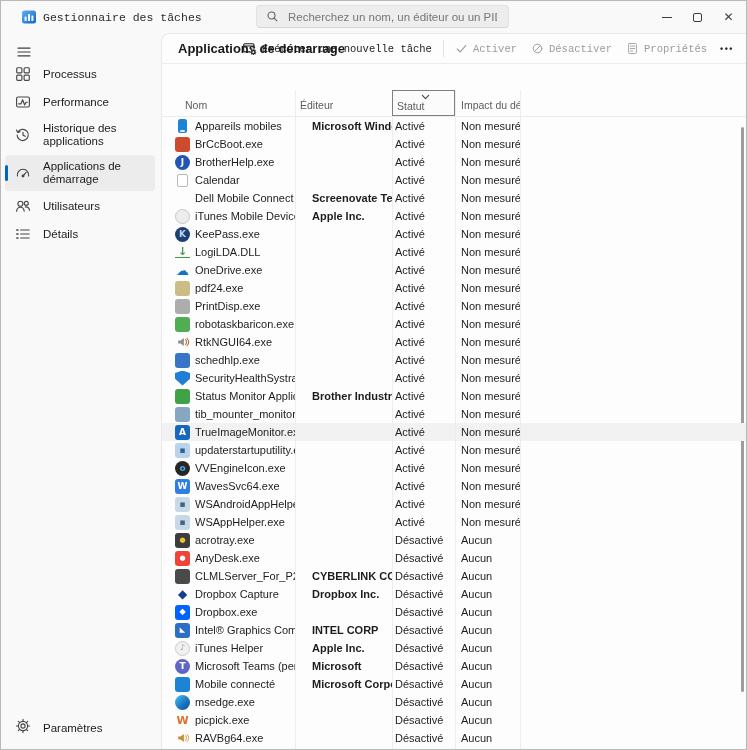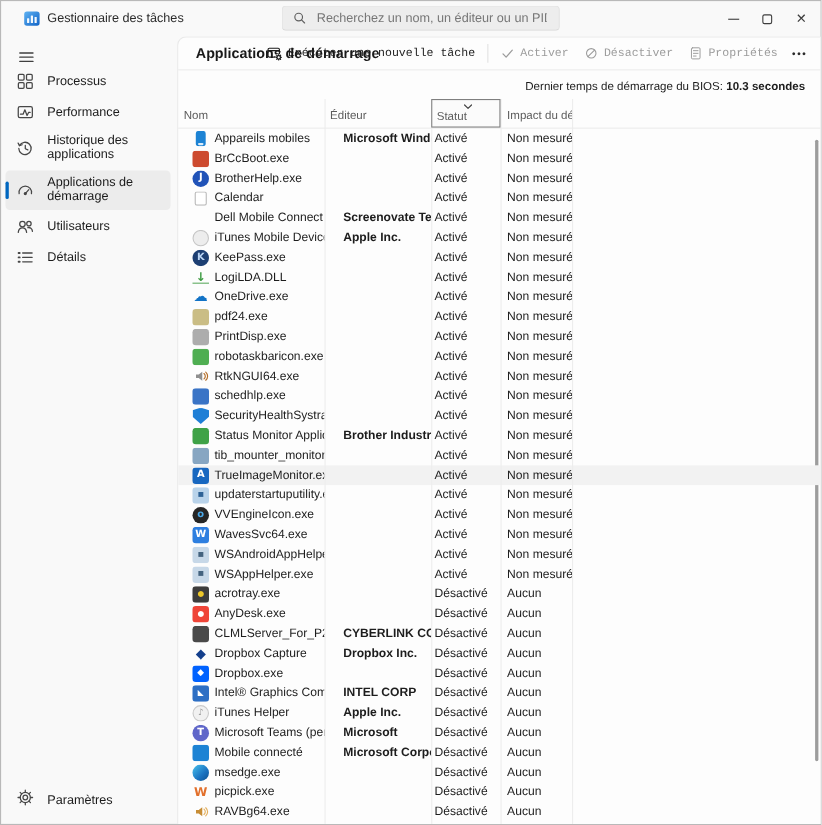--- a/index.html
+++ b/index.html
@@ -3,21 +3,21 @@
 <meta charset="utf-8">
 <style>
   :root{ --accent:#0067c0; }
   html,body{margin:0;padding:0;}
   body{width:747px;height:750px;overflow:hidden;font-family:"Liberation Sans","DejaVu Sans",sans-serif;background:#fff;}
   .window{position:relative;width:747px;height:750px;background:#f9f9f9;border:1px solid #b9b9b9;box-sizing:border-box;}
 
   
   .titlebar{position:absolute;top:0;left:0;right:0;height:32px;}
   .app-logo{position:absolute;left:20px;top:8px;width:16px;height:16px;}
-  .app-title{position:absolute;left:42px;top:10px;font-size:11.5px;color:#2b2b2b;white-space:nowrap;}
+  .app-title{position:absolute;left:42px;top:10px;font-size:11.5px;color:#2b2b2b;white-space:nowrap;font-family:Liberation Mono, monospace;}
   .searchbox{position:absolute;left:255px;top:4px;width:253px;height:23px;background:#ededed;border:1px solid #e2e2e2;border-bottom:1px solid #d6d6d6;border-radius:4px;display:flex;align-items:center;gap:7px;padding:0 9px;box-sizing:border-box;}
   .searchbox svg{flex:0 0 13px;}
   .searchbox input{border:none;background:transparent;outline:none;width:100%;font-size:11.5px;color:#333;font-family:inherit;}
   .searchbox input::placeholder{color:#767676;opacity:1;}
   .win-controls{position:absolute;right:2px;top:0;height:32px;display:flex;}
   .win-btn{width:31px;height:32px;display:flex;align-items:center;justify-content:center;background:transparent;border:none;color:#3d3d3d;padding:0;cursor:default;}
   .glyph-min{display:block;width:10px;height:1px;background:#3d3d3d;}
   .glyph-max{display:block;width:9px;height:9px;border:1px solid #3d3d3d;border-radius:2px;box-sizing:border-box;}
   .glyph-close{font-size:12px;line-height:1;font-family:"DejaVu Sans",sans-serif;}
 
@@ -45,21 +45,21 @@
   .tb-more{font-size:9px;font-weight:bold;letter-spacing:1.5px;color:#2a2a2a;padding:3px 6px;border:none;background:transparent;}
 
   .bios-line{position:absolute;top:39px;right:14px;font-size:10.5px;color:#1c1c1c;white-space:nowrap;}
   .bios-line b{font-weight:bold;}
 
   
   .table{position:absolute;left:0;right:0;top:56px;bottom:0;}
   .vline{position:absolute;top:0;bottom:0;width:1px;background:#ededed;z-index:3;}
   .thead{position:relative;height:27px;display:grid;grid-template-columns:133px 97px 63px 65px 1fr;font-size:10.5px;color:#5c5c5c;border-bottom:1px solid #ececec;box-sizing:border-box;z-index:4;}
   .th{display:flex;align-items:flex-end;padding-bottom:5px;box-sizing:border-box;white-space:nowrap;overflow:hidden;}
-  .th-name{padding-left:5px;}
+  .th-name{padding-left:5px;margin-left:18px;}
   .th-pub{padding-left:5px;text-align:center;}
   .th-status{position:relative;flex-direction:column;align-items:stretch;justify-content:space-between;border:1px solid #7f7f7f;background:#fbfbfb;padding:3px 0 4px 4px;}
   .th-status .chev{align-self:center;line-height:0;}
   .th-impact{padding-left:6px;}
   .tbody{position:absolute;top:27px;left:0;right:0;bottom:0;overflow:hidden;z-index:2;}
   .row{display:grid;grid-template-columns:133px 97px 63px 65px 1fr;height:18px;align-items:center;font-size:11px;color:#1d1d1d;}
   .row.selected{background:#f2f2f2;}
   .cell{white-space:nowrap;overflow:hidden;}
   .cell-name{display:flex;align-items:center;gap:5px;padding-left:13px;}
   .cell-pub{padding-left:17px;font-weight:bold;}
@@ -239,24 +239,20 @@
               </svg>
           </span>
           <span>Propriétés</span>
         </button>
         <button class="tb-more">
           <span>•••</span>
         </button>
       </div>
     </div>
 
-    <div class="bios-line">
-      <span>Dernier temps de démarrage du BIOS:</span>
-      <b>10.3 secondes</b>
-    </div>
 
     <div class="table">
       <div class="vline" style="left:133px;"></div>
       <div class="vline" style="left:230px;"></div>
       <div class="vline" style="left:293px;"></div>
       <div class="vline" style="left:358px;"></div>
 
       <div class="thead">
         <div class="th th-name">Nom</div>
         <div class="th th-pub">Éditeur</div>

